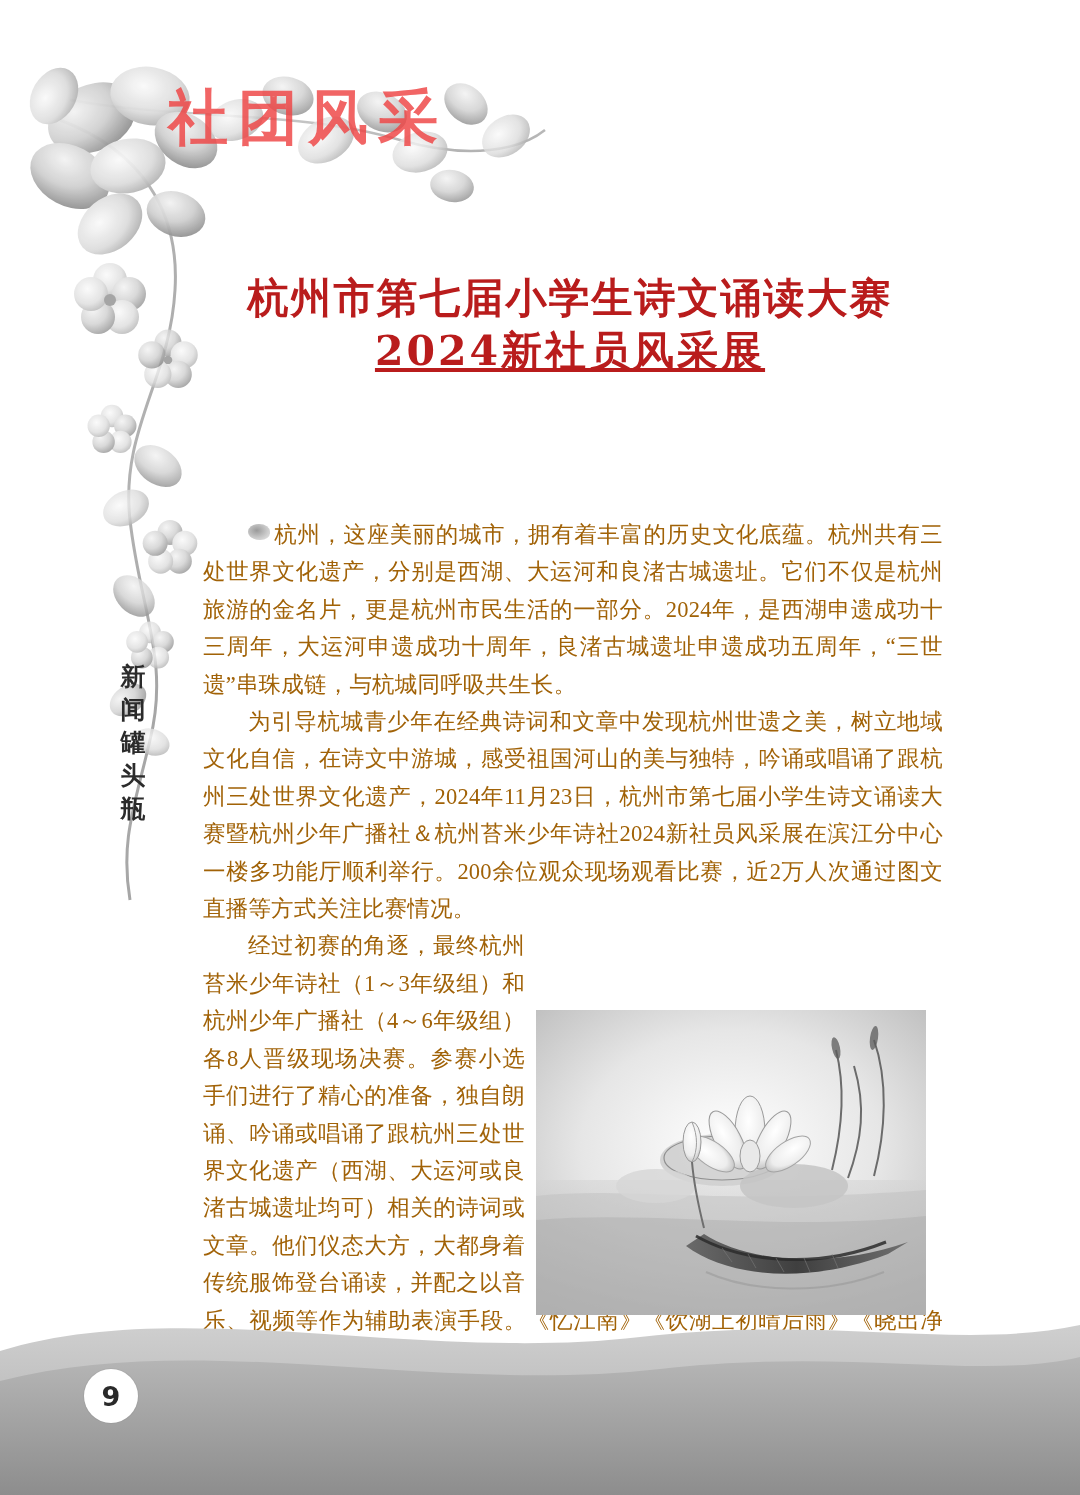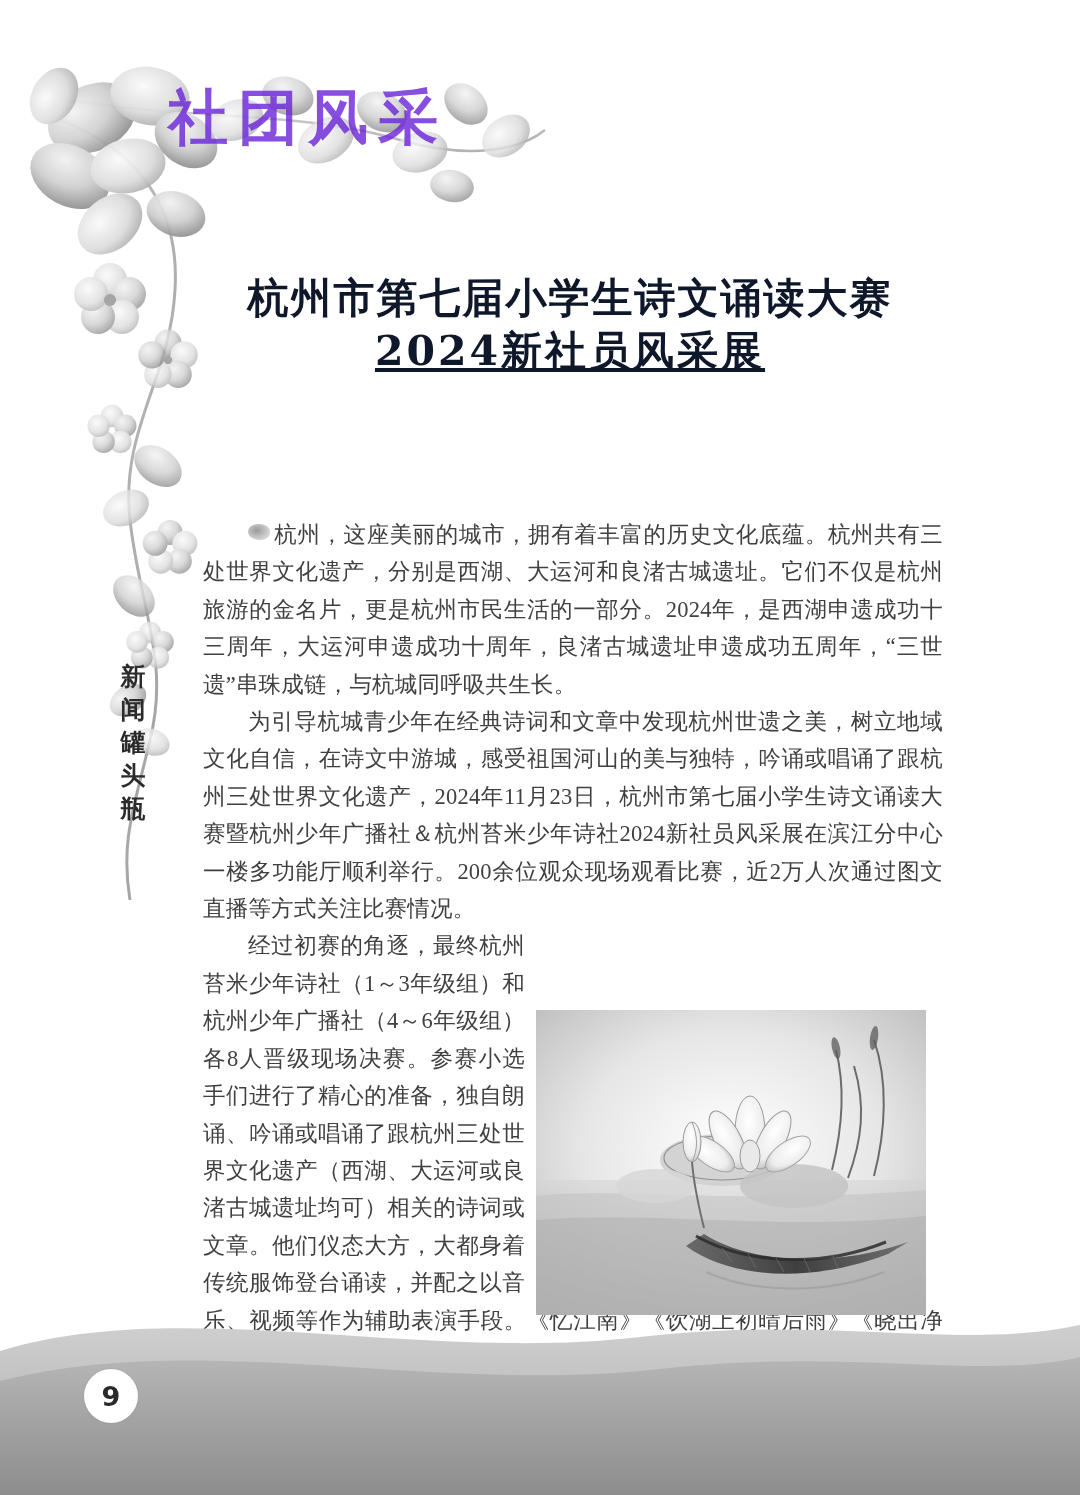--- a/index.html
+++ b/index.html
@@ -34,39 +34,39 @@
   }
 
   
   .banner-title {
     position: absolute;
     left: 168px;
     top: 78px;
     font-size: 60px;
     letter-spacing: 10px;
     font-weight: 700;
-    color: #6d28d9;
+    color: #ef4444;
     opacity: .82;
     font-family: "DejaVu Sans", "Liberation Sans", sans-serif;
     white-space: nowrap;
   }
 
   
   .article-title {
     position: absolute;
     left: 180px;
     top: 272px;
     width: 780px;
     text-align: center;
     font-family: "DejaVu Serif", "Liberation Serif", serif;
     font-weight: 700;
     font-size: 41px;
     line-height: 53px;
     letter-spacing: 2px;
-    color: #0f172a;
+    color: #b91c1c;
   }
   .article-title .line {
     display: block;
     white-space: nowrap;
   }
   .article-title .line3 {
     letter-spacing: 3px;
     text-decoration: underline;
   }
 
@@ -89,21 +89,21 @@
   
   .body-text {
     position: absolute;
     left: 203px;
     top: 516px;
     width: 740px;
     font-size: 22.5px;
     line-height: 37.4px;
     text-align: justify;
     text-justify: inter-ideograph;
-    color: #404040;
+    color: #a16207;
     letter-spacing: .2px;
   }
   .body-text p {
     margin: 0;
     text-indent: 2em;
   }
   .first-mark {
     display: inline-block;
     width: 22px;
     height: 16px;

